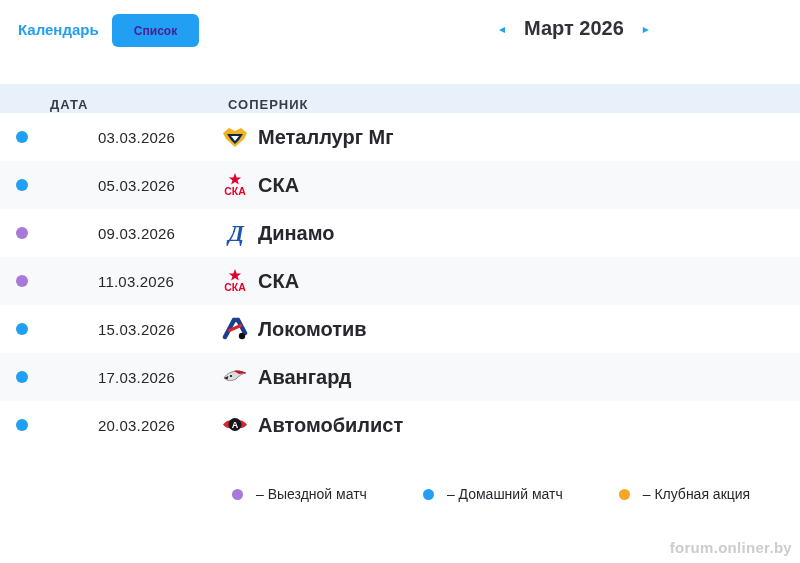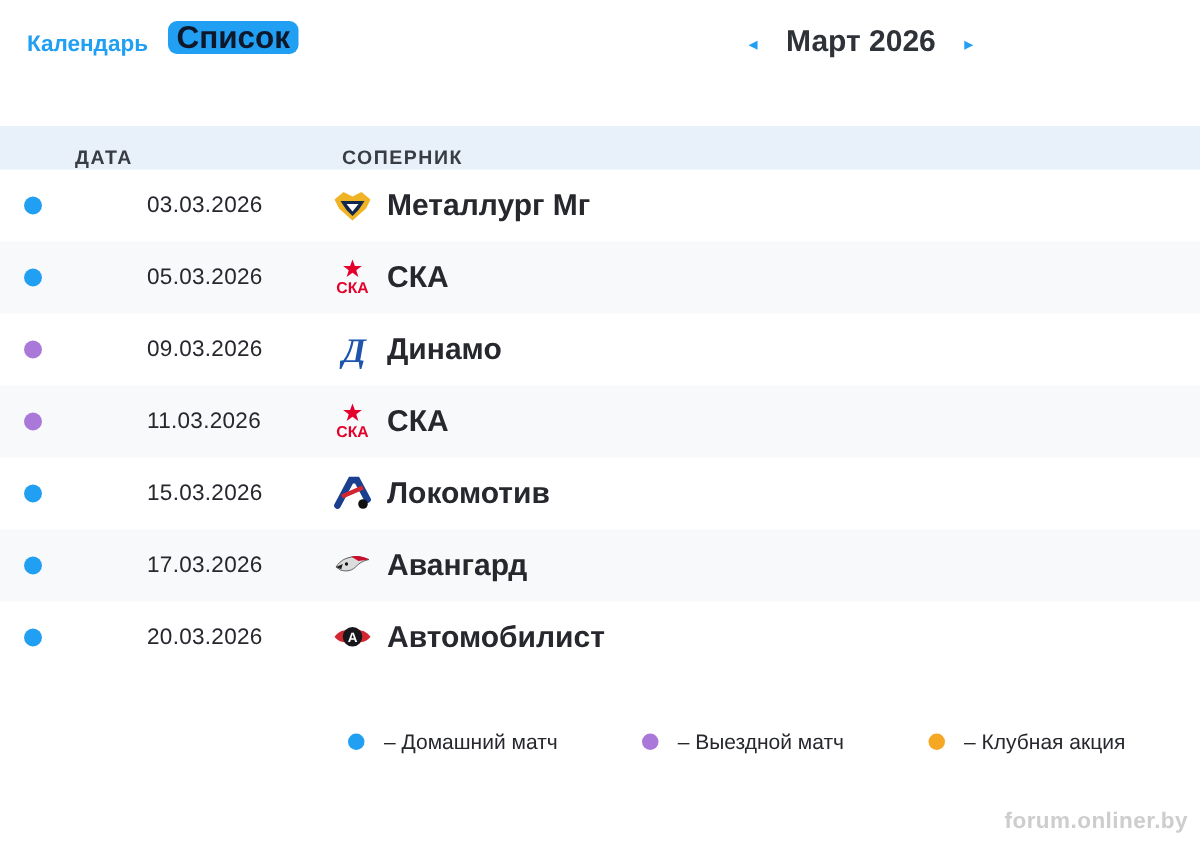--- a/index.html
+++ b/index.html
@@ -9,22 +9,22 @@
   *{margin:0;padding:0;box-sizing:border-box;}
   html,body{width:800px;height:563px;background:#fff;overflow:hidden;
     font-family:"Liberation Sans",sans-serif;color:var(--text-dark);}
   .page{position:relative;width:800px;height:563px;}
 
   
   .topbar{position:absolute;top:0;left:0;width:100%;height:58px;}
   .tab-calendar{position:absolute;left:18px;top:21px;font-size:15px;font-weight:700;
     color:var(--blue);cursor:pointer;background:none;border:none;
     font-family:"Liberation Sans",sans-serif;}
-  .tab-list{position:absolute;left:112px;top:14px;width:87px;height:22px;
-    background:var(--blue);color:#0f172a;font-size:21px;font-weight:700;border:none;
+  .tab-list{position:absolute;left:112px;top:14px;width:87px;height:33px;
+    background:var(--blue);color:#4c1d95;font-size:12px;font-weight:700;border:none;
     border-radius:6px;cursor:pointer;font-family:"Liberation Sans",sans-serif;}
   .month-nav{position:absolute;left:497px;top:17px;display:flex;align-items:center;gap:17px;}
   .nav-arrow{background:none;border:none;color:var(--blue);font-size:12px;
     cursor:pointer;line-height:1;padding:2px;font-family:"Liberation Sans",sans-serif;}
   .month-label{font-size:20px;font-weight:700;color:#2f3238;}
 
   
   .schedule{position:absolute;top:84px;left:0;width:100%;}
   .thead{height:29px;background:var(--header-bg);position:relative;}
   .th{position:absolute;top:0;line-height:42px;font-size:13px;font-weight:700;
@@ -178,26 +178,26 @@
           </span>
           <span class="team-name">Автомобилист</span>
         </span>
       </div>
 
     </div>
   </div>
 
   <div class="legend">
     <span class="legend-item">
+      <span class="legend-dot dot-away"></span>
+      <span class="legend-label">– Выездной матч</span>
+    </span>
+    <span class="legend-item">
       <span class="legend-dot dot-home"></span>
       <span class="legend-label">– Домашний матч</span>
-    </span>
-    <span class="legend-item">
-      <span class="legend-dot dot-away"></span>
-      <span class="legend-label">– Выездной матч</span>
     </span>
     <span class="legend-item">
       <span class="legend-dot dot-promo"></span>
       <span class="legend-label">– Клубная акция</span>
     </span>
   </div>
 
   <div class="watermark">forum.onliner.by</div>
 
 </div>

